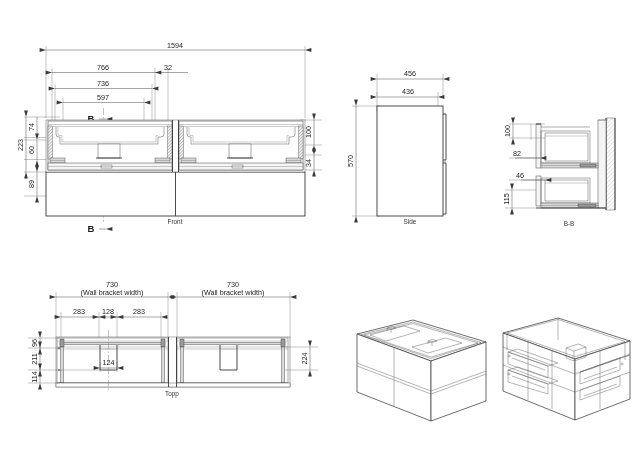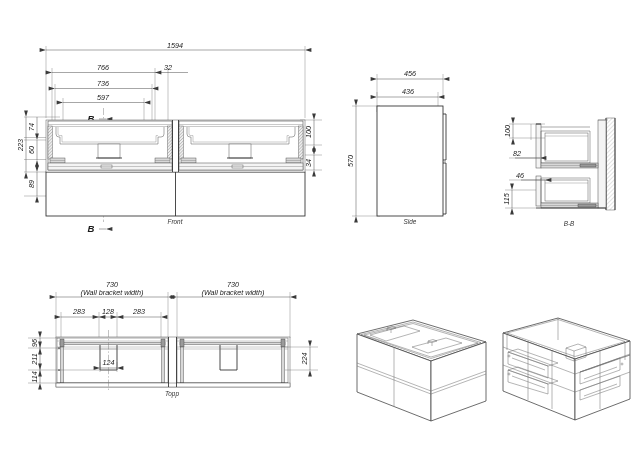--- a/index.html
+++ b/index.html
@@ -13,21 +13,20 @@
     position: relative;
     overflow: hidden;
     font-family: "Liberation Sans", sans-serif;
     color: #1a1a1a;
   }
   #drawing-root {
     position: absolute;
     left: 0; top: 0;
     width: 588px;
     height: 452px;
-    font-style: italic;
   }
   svg.cad {
     position: absolute;
     left: 0; top: 0;
     width: 640px;
     height: 452px;
   }
   
   .obj   { stroke: #2b2b2b; stroke-width: 0.85; fill: none; }
   .objf  { stroke: #2b2b2b; stroke-width: 0.85; fill: #ffffff; }

